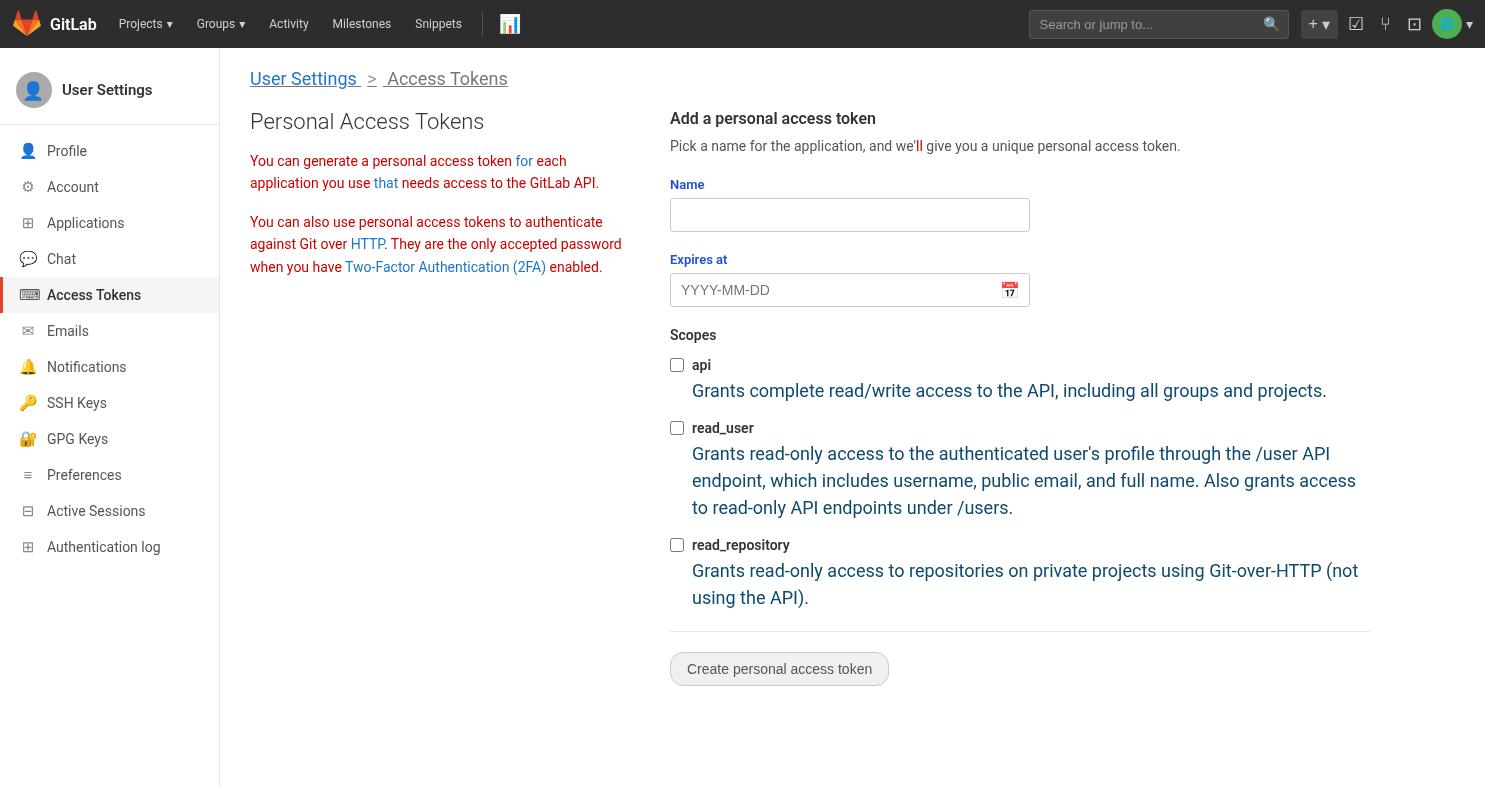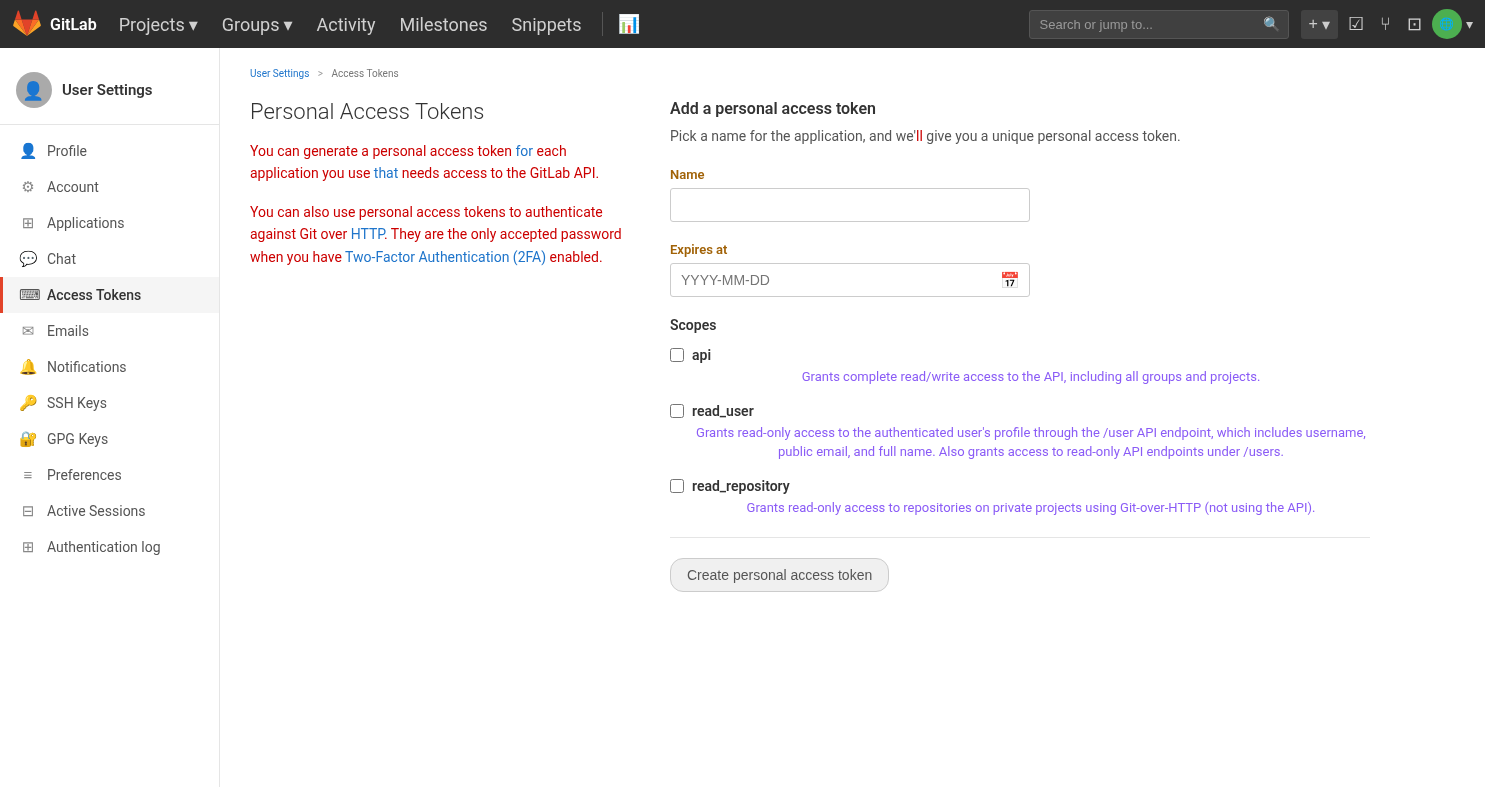--- a/index.html
+++ b/index.html
@@ -31,21 +31,21 @@
     .topnav-logo .logo-text {
       color: #fff;
       font-size: 16px;
       font-weight: 600;
     }
     .topnav-item {
       color: #d0d0d0;
       text-decoration: none;
       padding: 4px 10px;
       border-radius: 3px;
-      font-size: 18px;
+      font-size: 12px;
       display: flex;
       align-items: center;
       gap: 4px;
       cursor: pointer;
       white-space: nowrap;
     }
     .topnav-divider { width: 1px; background: #555; height: 24px; margin: 0 6px; }
     .topnav-icon-btn {
       color: #d0d0d0;
       background: none;
@@ -183,23 +183,24 @@
     
     .main {
       flex: 1;
       padding: 20px 30px;
       background: #fff;
       overflow-y: auto;
     }
 
     
     .breadcrumb {
-      font-size: 10px;
+      font-size: 18px;
       color: #777;
       margin-bottom: 20px;
+      text-decoration: underline;
     }
     .breadcrumb a {
       color: #1f75cb;
       text-decoration: none;
     }
     .breadcrumb-sep { margin: 0 6px; color: #999; }
 
     
     .content-area {
       display: flex;
@@ -243,21 +244,21 @@
     }
     .form-subtitle strong { color: #c00; font-weight: normal; }
 
     .form-group {
       margin-bottom: 20px;
     }
     .form-label {
       display: block;
       font-size: 13px;
       font-weight: 600;
-      color: #a16207;
+      color: #1d4ed8;
       margin-bottom: 6px;
     }
     .form-control {
       width: 100%;
       max-width: 360px;
       padding: 8px 10px;
       border: 1px solid #ccc;
       border-radius: 3px;
       font-size: 14px;
       color: #333;
@@ -303,25 +304,24 @@
       height: 14px;
       cursor: pointer;
       accent-color: #1f75cb;
     }
     .scope-name {
       font-size: 14px;
       font-weight: 600;
       color: #333;
     }
     .scope-desc {
-      font-size: 13px;
-      color: #8b5cf6;
+      font-size: 18px;
+      color: #0c4a6e;
       line-height: 1.5;
       padding-left: 22px;
-      text-align: center;
     }
 
     .divider {
       border: none;
       border-top: 1px solid #e5e5e5;
       margin: 20px 0;
     }
 
     
     .btn-create {

